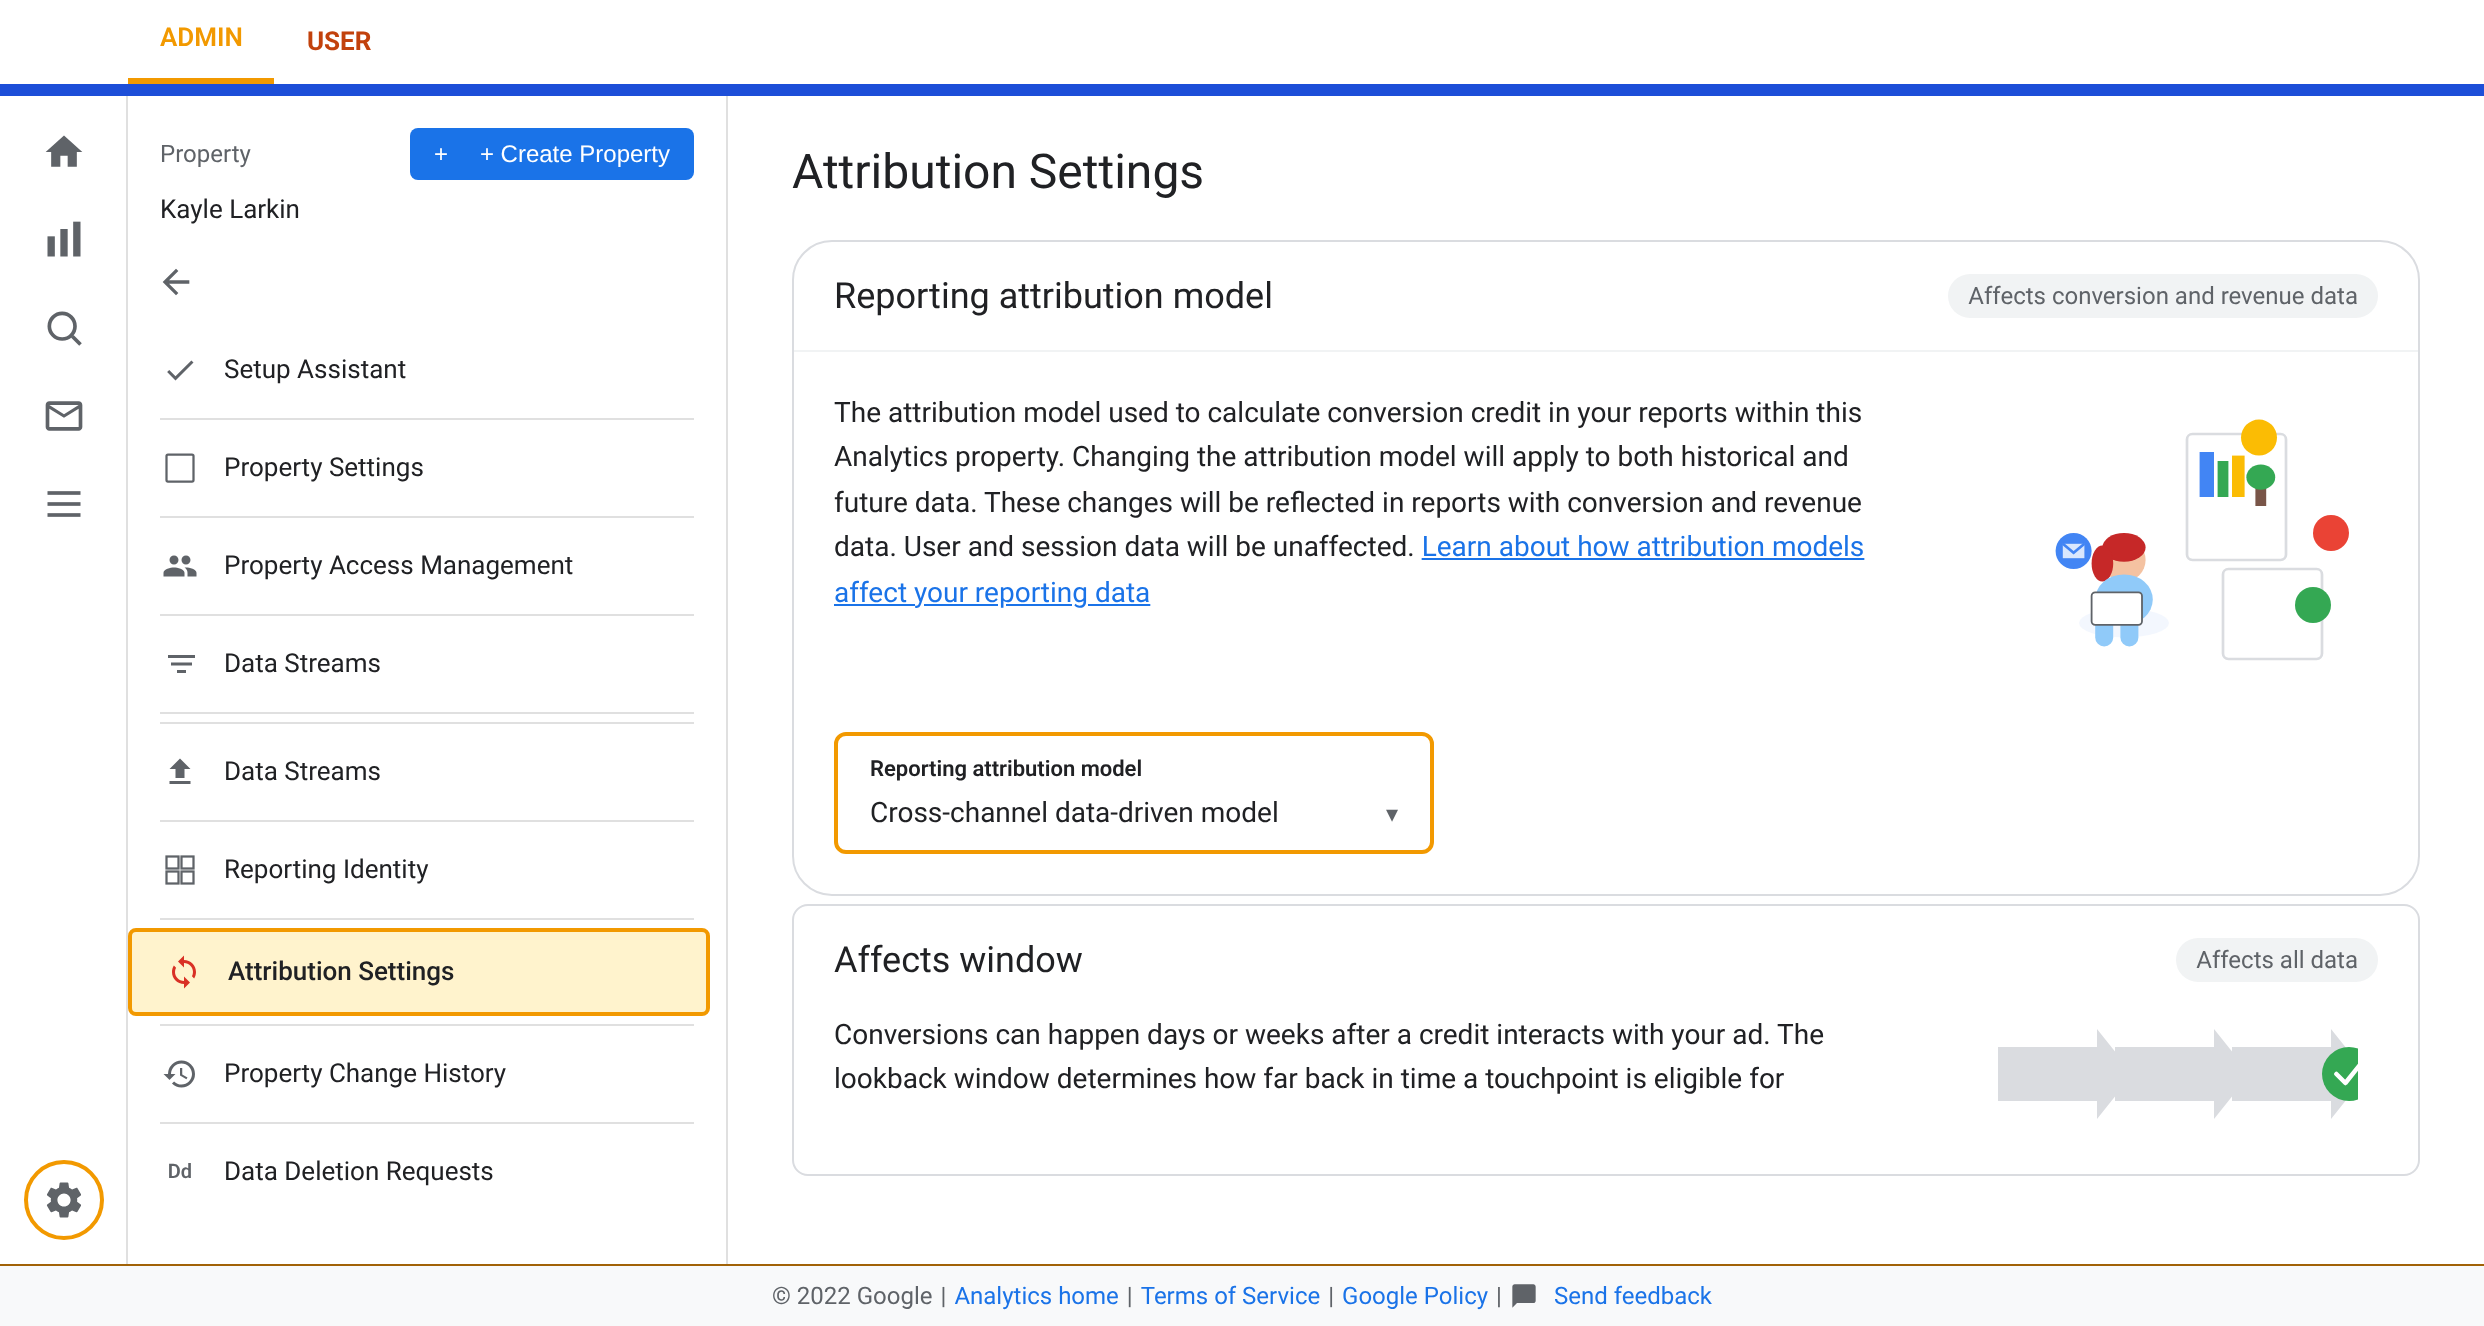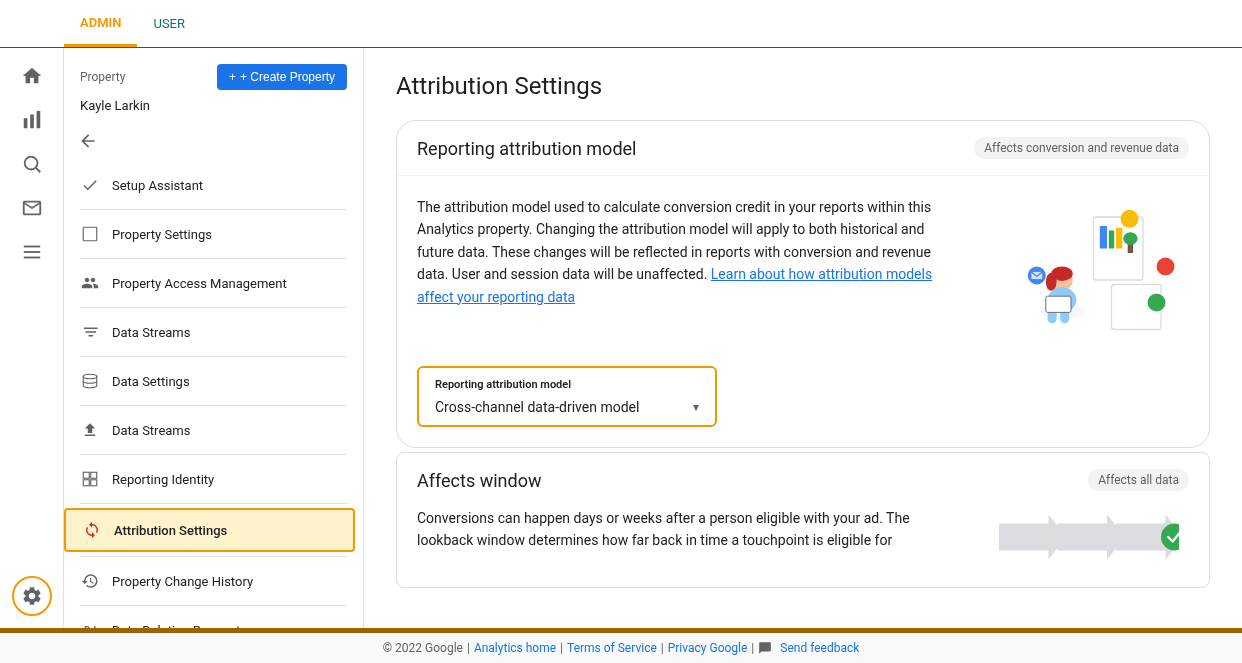--- a/index.html
+++ b/index.html
@@ -50,32 +50,32 @@
     
     .lookback-card { border: 1px solid #dadce0; border-radius: 8px; overflow: hidden; }
     .lookback-header { display: flex; align-items: center; justify-content: space-between; padding: 16px 20px; }
     .lookback-title { font-size: 18px; font-weight: 400; }
     .lookback-badge { font-size: 12px; color: #5f6368; background: #f1f3f4; padding: 4px 10px; border-radius: 12px; }
     .lookback-body { display: flex; padding: 0 20px 20px; gap: 20px; }
     .lookback-text { flex: 1; font-size: 14px; line-height: 1.6; color: #202124; }
     .lookback-illustration { width: 200px; display: flex; align-items: center; justify-content: center; }
 
     
-    .footer { background: #f8f9fa; border-top: 5px solid #a16207; padding: 8px 24px; display: flex; align-items: center; justify-content: center; gap: 4px; font-size: 12px; color: #5f6368; }
+    .footer { background: #f8f9fa; border-top: 1px solid #a16207; padding: 8px 24px; display: flex; align-items: center; justify-content: center; gap: 4px; font-size: 12px; color: #5f6368; }
     .footer a { color: #1a73e8; text-decoration: none; cursor: pointer; }
 
     
     .illus-svg { width: 180px; height: 150px; }
   </style>
 </head>
 <body>
 
-<div style="display:flex; border-bottom: 1px solid #1d4ed8; background:#fff; height:48px; align-items:stretch; padding-left: 64px;">
+<div style="display:flex; border-bottom: 6px solid #1d4ed8; background:#fff; height:48px; align-items:stretch; padding-left: 64px;">
   <div style="padding: 0 16px; display:flex; align-items:center; font-size:13px; font-weight:600; color:#f29900; border-bottom:3px solid #f29900; cursor:pointer;">ADMIN</div>
-  <div style="padding: 0 16px; display:flex; align-items:center; font-size:13px; font-weight:400; color:#0f766e; cursor:pointer;">USER</div>
+  <div style="padding: 0 16px; display:flex; align-items:center; font-size:13px; font-weight:700; color:#c2410c; cursor:pointer;">USER</div>
 </div>
 
 <div class="main-layout" style="flex:1; display:flex; overflow:hidden;">
 
   <div class="icon-bar">
     <div class="icon-bar-item" title="Home">
       <svg width="22" height="22" viewBox="0 0 24 24" fill="none">
           <path d="M10 20v-6h4v6h5v-8h3L12 3 2 12h3v8z" fill="#5f6368"></path>
         </svg>
     </div>
@@ -111,21 +111,21 @@
           </svg>
       </div>
     </div>
   </div>
 
   <div class="sidebar">
     <div class="sidebar-property-header">
       <span class="property-label">Property</span>
       <button class="create-property-btn">
         <span>+</span>
-        <span style="display:inline;">+ Create Property</span>
+        <span style="display:inline;margin-left:12px;">+ Create Property</span>
       </button>
     </div>
     <div class="property-name">Kayle Larkin</div>
     <div class="back-btn">
       <svg width="20" height="20" viewBox="0 0 24 24" fill="none">
           <path d="M20 11H7.83l5.59-5.59L12 4l-8 8 8 8 1.41-1.41L7.83 13H20v-2z" fill="#5f6368"></path>
         </svg>
     </div>
 
     <div class="sidebar-item">
@@ -157,30 +157,20 @@
     <hr class="sidebar-divider">
     <div class="sidebar-item">
       <span class="icon">
         <svg width="18" height="18" viewBox="0 0 24 24" fill="none">
             <path d="M4 6h18v2H4zm2 5h14v2H6zm4 5h6v2h-6z" fill="#5f6368"></path>
           </svg>
       </span>
       <span>Data Streams</span>
     </div>
     <hr class="sidebar-divider">
-    <div class="sidebar-item">
-      <span class="icon">
-        <svg width="18" height="18" viewBox="0 0 24 24" fill="none">
-            <ellipse cx="12" cy="6" rx="9" ry="3" stroke="#5f6368" stroke-width="1.5" fill="none"></ellipse>
-            <path d="M3 6v6c0 1.66 4.03 3 9 3s9-1.34 9-3V6" stroke="#5f6368" stroke-width="1.5" fill="none"></path>
-            <path d="M3 12v6c0 1.66 4.03 3 9 3s9-1.34 9-3v-6" stroke="#5f6368" stroke-width="1.5" fill="none"></path>
-          </svg>
-      </span>
-      <span>Data Settings</span>
-    </div>
     <hr class="sidebar-divider">
     <div class="sidebar-item">
       <span class="icon">
         <svg width="18" height="18" viewBox="0 0 24 24" fill="none">
             <path d="M9 16h6v-6h4l-7-7-7 7h4v6zm-4 2h14v2H5v-2z" fill="#5f6368"></path>
           </svg>
       </span>
       <span>Data Streams</span>
     </div>
     <hr class="sidebar-divider">
@@ -283,21 +273,21 @@
         </div>
       </div>
     </div>
 
     <div class="lookback-card">
       <div class="lookback-header">
         <span class="lookback-title">Affects window</span>
         <span class="lookback-badge">Affects all data</span>
       </div>
       <div class="lookback-body">
-        <div class="lookback-text">Conversions can happen days or weeks after a person eligible with your ad. The lookback window determines how far back in time a touchpoint is eligible for</div>
+        <div class="lookback-text">Conversions can happen days or weeks after a credit interacts with your ad. The lookback window determines how far back in time a touchpoint is eligible for</div>
 
         <div class="lookback-illustration">
           <svg width="180" height="60" viewBox="0 0 200 60" fill="none">
 
             <polygon points="0,15 55,15 55,5 75,30 55,55 55,45 0,45" fill="#dadce0"></polygon>
             <polygon points="65,15 120,15 120,5 140,30 120,55 120,45 65,45" fill="#dadce0"></polygon>
             <polygon points="130,15 185,15 185,5 205,30 185,55 185,45 130,45" fill="#dadce0"></polygon>
 
             <circle cx="195" cy="30" r="15" fill="#34a853"></circle>
             <path d="M188 30l5 5 8-10" stroke="white" stroke-width="2.5" stroke-linecap="round" stroke-linejoin="round"></path>
@@ -308,21 +298,21 @@
   </div>
 </div>
 
 <div class="footer">
   <span>© 2022 Google</span>
   <span>|</span>
   <a>Analytics home</a>
   <span>|</span>
   <a>Terms of Service</a>
   <span>|</span>
-  <a>Privacy Google</a>
+  <a>Google Policy</a>
   <span>|</span>
   <span style="display:inline-flex;align-items:center;">
     <svg width="14" height="14" viewBox="0 0 24 24" fill="none" style="margin-right:4px;">
         <path d="M20 2H4c-1.1 0-2 .9-2 2v18l4-4h14c1.1 0 2-.9 2-2V4c0-1.1-.9-2-2-2z" fill="#5f6368"></path>
       </svg>
   </span>
   <a>Send feedback</a>
 </div>
 
 </body></html>

